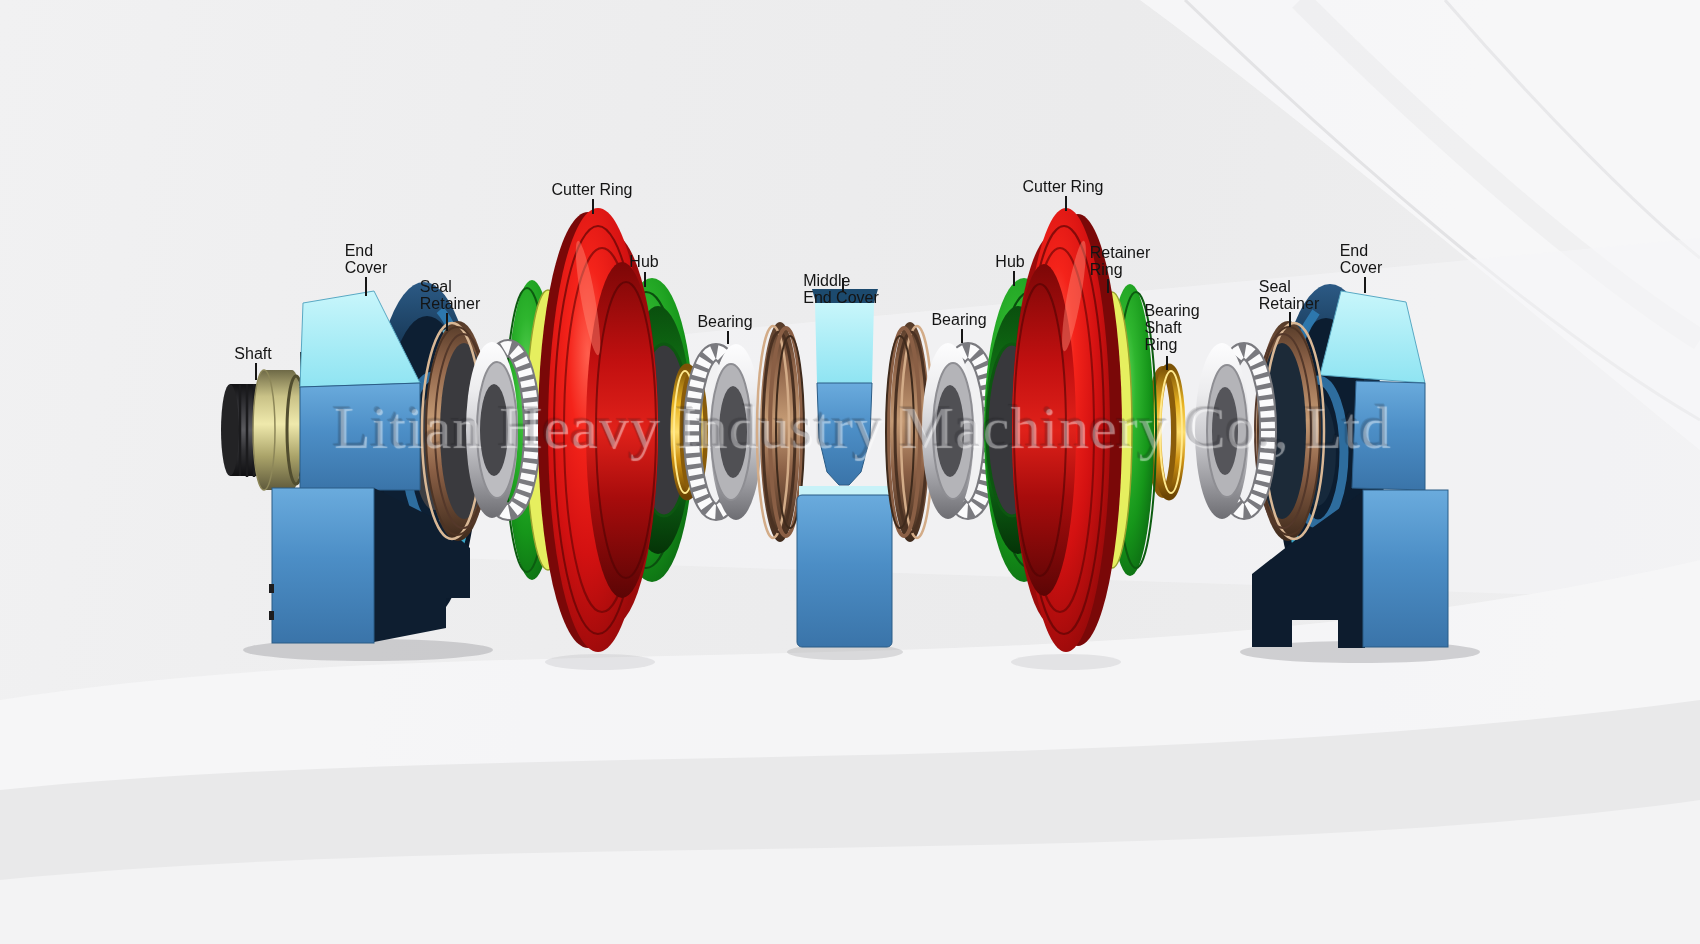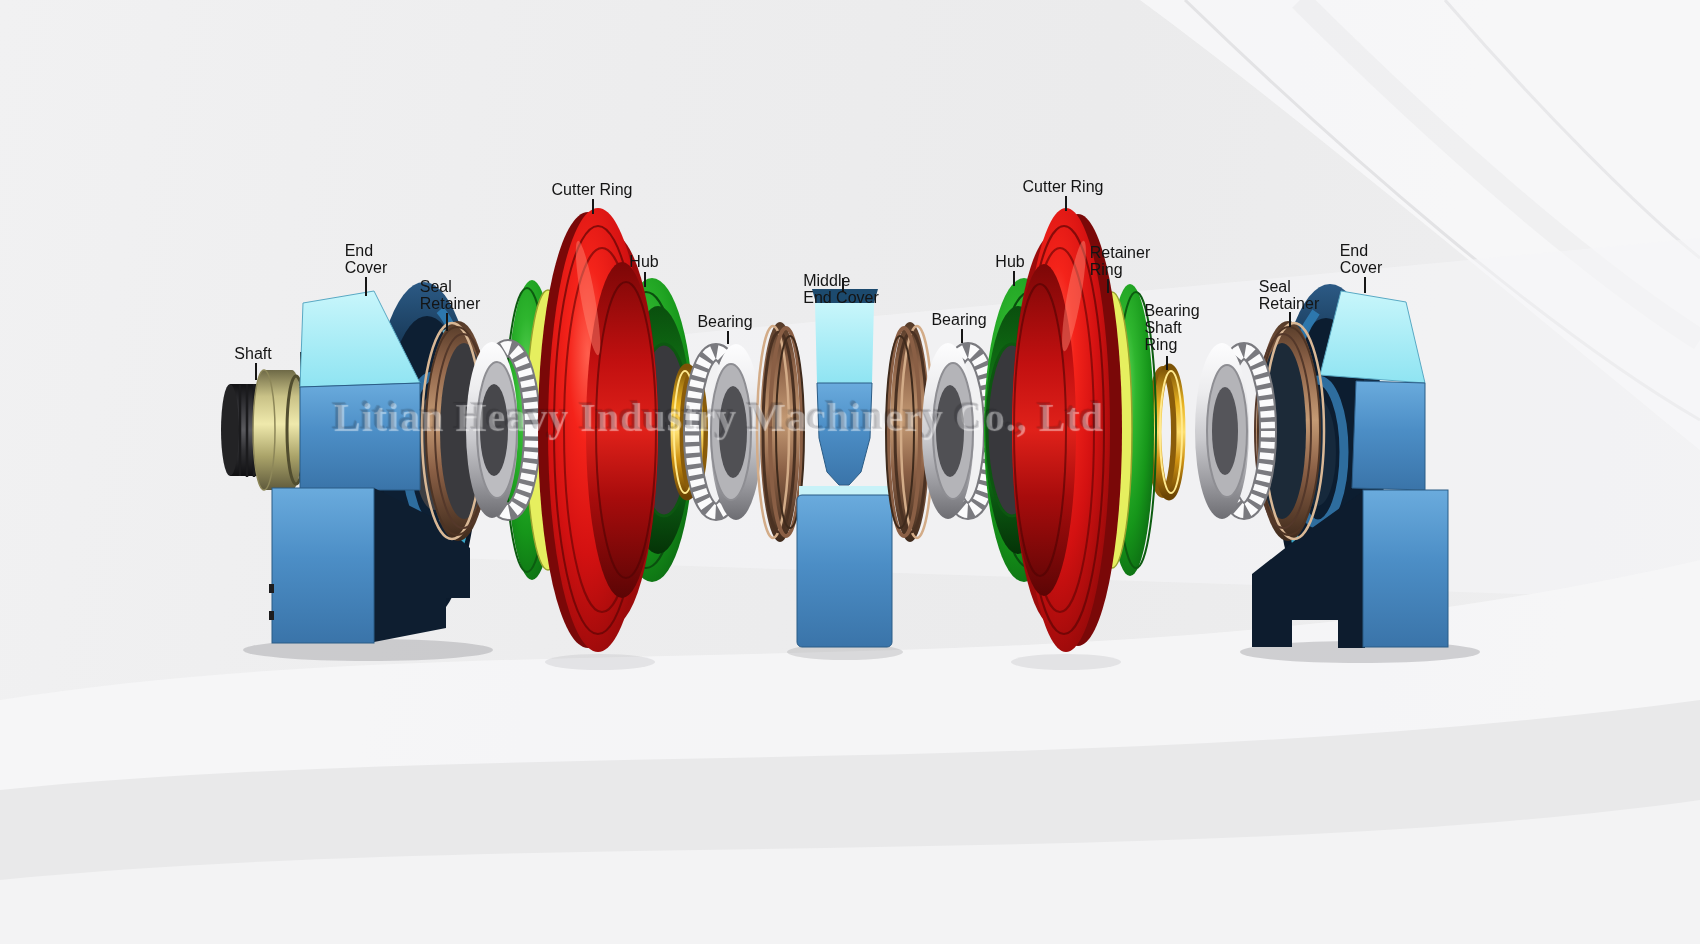--- a/index.html
+++ b/index.html
@@ -9,24 +9,23 @@
     font-family:"Liberation Sans", sans-serif;
   }
   .stage svg{position:absolute;left:0;top:0;}
   .part-label{
     position:absolute;transform:translateX(-50%);
     font-size:16px;line-height:17px;color:#141414;white-space:nowrap;
   }
   .leader{position:absolute;width:2px;background:#161616;}
   .watermark{
     position:absolute;left:332px;top:392px;white-space:nowrap;
-    font-family:"Liberation Serif", serif;font-size:40px;letter-spacing:1px;
+    font-family:"Liberation Serif", serif;font-size:60px;letter-spacing:1px;
     color:rgba(70,70,78,0.16);
     text-shadow:2px 2px 1px rgba(255,255,255,0.45), -1px -1px 1px rgba(0,0,0,0.14);
-    font-weight:bold;
   }
 </style>
 </head>
 <body>
 
 <div class="stage">
 
 <svg width="1700" height="944" viewBox="0 0 1700 944">
   <defs>
     <linearGradient id="gBarrel" x1="0" y1="0" x2="0" y2="1">

